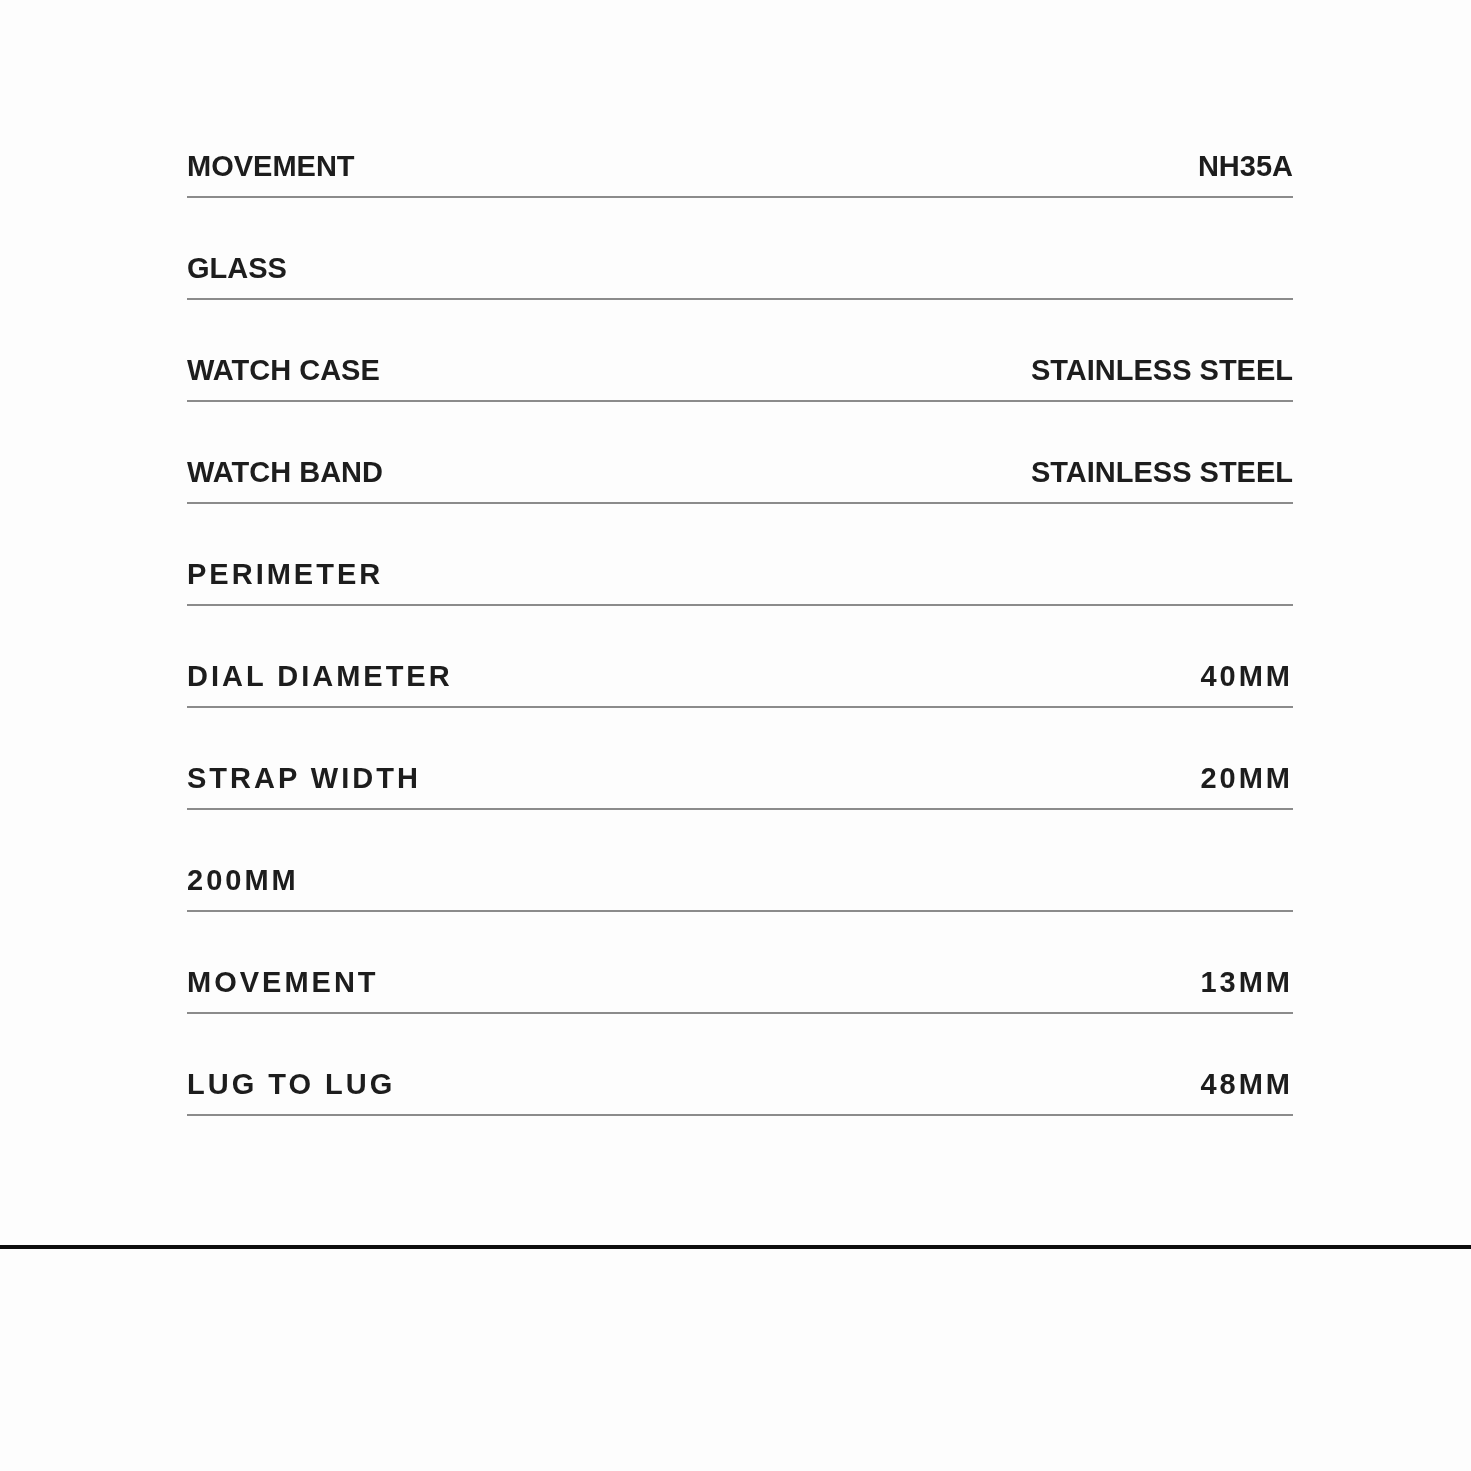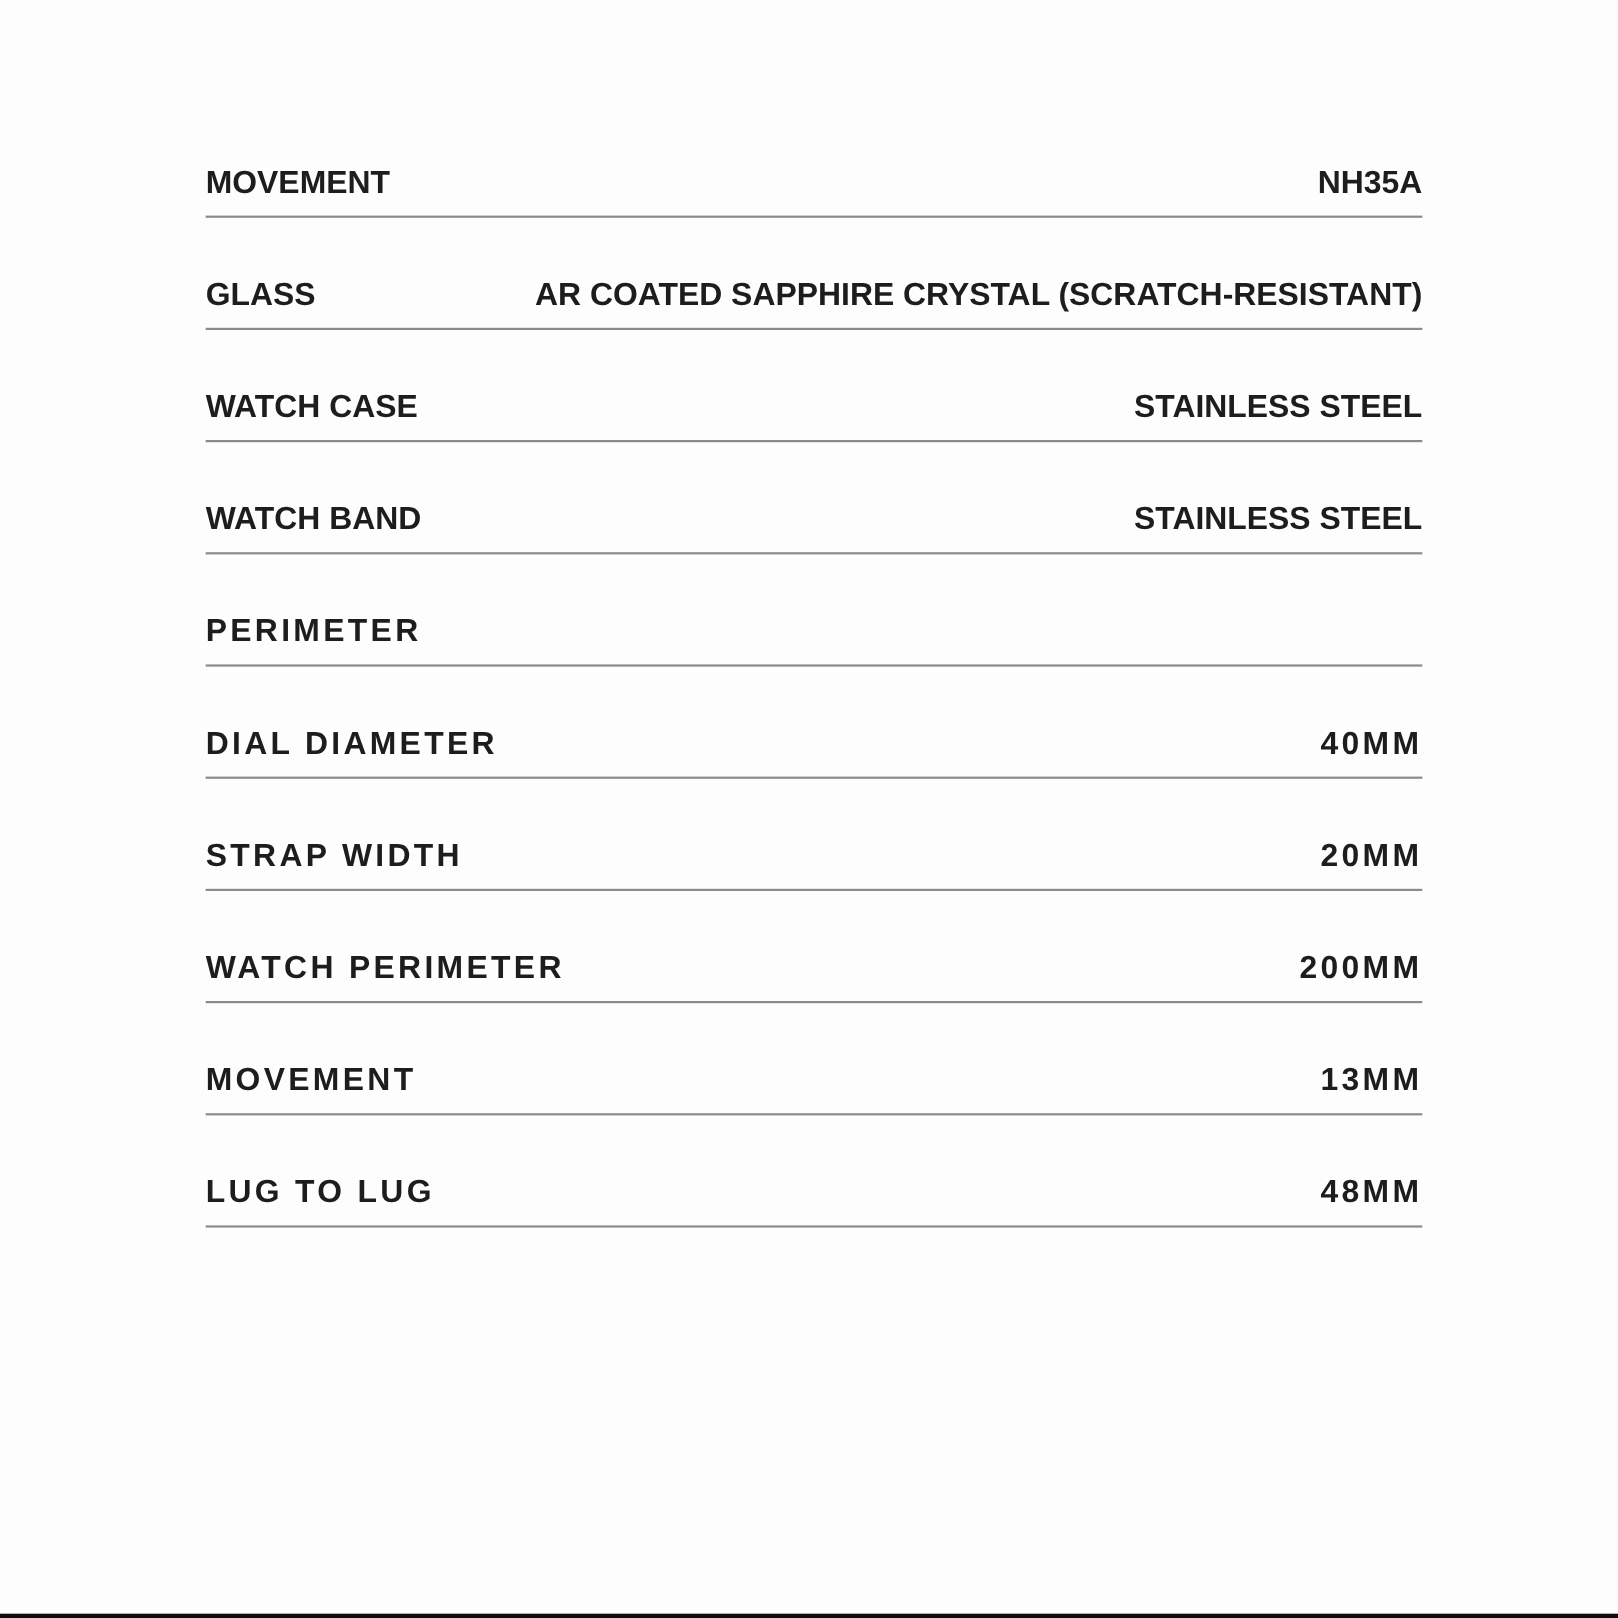--- a/index.html
+++ b/index.html
@@ -12,21 +12,21 @@
   html, body {
     width: 1471px;
     height: 1471px;
     background: var(--bg);
     overflow: hidden;
     font-family: "Liberation Sans", sans-serif;
   }
   .page {
     position: relative;
     width: 1471px;
-    height: 1471px;
+    height: 1249px;
     background: var(--bg);
   }
   .spec-table {
     position: absolute;
     left: 187px;
     top: 96px;
     width: 1106px;
   }
   .row {
     height: 102px;
@@ -71,21 +71,20 @@
 
   <div class="spec-table">
 
     <div class="row">
       <span class="label">MOVEMENT</span>
       <span class="value">NH35A</span>
     </div>
 
     <div class="row">
       <span class="label">GLASS</span>
-      <span class="value">AR COATED SAPPHIRE CRYSTAL (SCRATCH-RESISTANT)</span>
     </div>
 
     <div class="row">
       <span class="label">WATCH CASE</span>
       <span class="value">STAINLESS STEEL</span>
     </div>
 
     <div class="row">
       <span class="label">WATCH BAND</span>
       <span class="value">STAINLESS STEEL</span>
@@ -99,21 +98,20 @@
       <span class="label">DIAL DIAMETER</span>
       <span class="value">40MM</span>
     </div>
 
     <div class="row">
       <span class="label">STRAP WIDTH</span>
       <span class="value">20MM</span>
     </div>
 
     <div class="row">
-      <span class="label">WATCH PERIMETER</span>
       <span class="value">200MM</span>
     </div>
 
     <div class="row">
       <span class="label">MOVEMENT</span>
       <span class="value">13MM</span>
     </div>
 
     <div class="row">
       <span class="label">LUG TO LUG</span>

